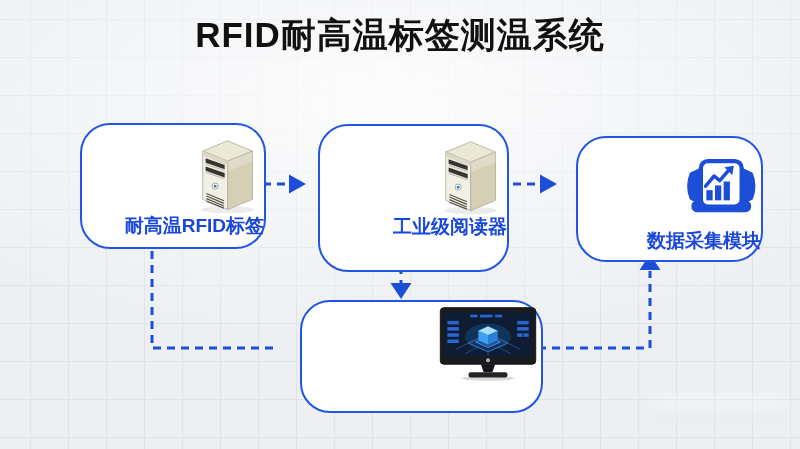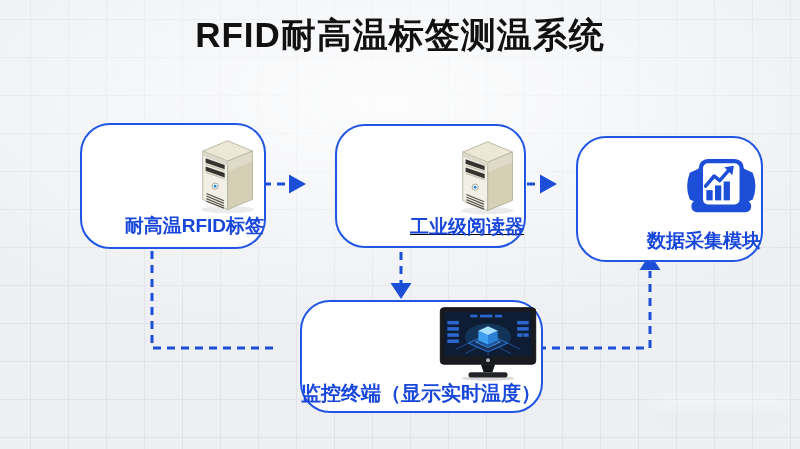--- a/index.html
+++ b/index.html
@@ -37,21 +37,21 @@
     border: 2.5px solid #2156e4;
     border-radius: 30px;
     display: flex;
     flex-direction: column;
     align-items: flex-end;
     justify-content: flex-start;
     z-index: 2;
     margin-left: 20px;
   }
   #node-tag       { left: 60px;  top: 123px; width: 186px; height: 126px; }
-  #node-reader    { left: 315px; top: 124px; width: 191px; height: 124px; text-decoration: underline; }
+  #node-reader    { left: 298px; top: 124px; width: 191px; height: 148px; }
   #node-collector { left: 556px; top: 136px; width: 187px; height: 126px; }
   #node-terminal  { left: 280px; top: 300px; width: 243px; height: 113px; }
 
   .node-label {
     font-size: 19px;
     font-weight: bold;
     color: #1847da;
     white-space: nowrap;
     line-height: 1;
   }
@@ -216,16 +216,15 @@
         <line x1="38" y1="43" x2="24" y2="50"></line>
         <line x1="82" y1="43" x2="96" y2="50"></line>
         <line x1="60" y1="53" x2="60" y2="57"></line>
         <line x1="48" y1="48" x2="34" y2="55"></line>
         <line x1="72" y1="48" x2="86" y2="55"></line>
       </g>
       <circle cx="60" cy="62.5" r="2.2" fill="#aeb4bc"></circle>
       <polygon points="52,67 68,67 65,76 55,76" fill="#141518"></polygon>
       <rect x="38" y="76" width="44" height="6" rx="2.5" fill="#222428"></rect>
     </svg>
-    <div class="node-label">监控终端（显示实时温度）</div>
   </div>
 
 </div>
 
 </body></html>

